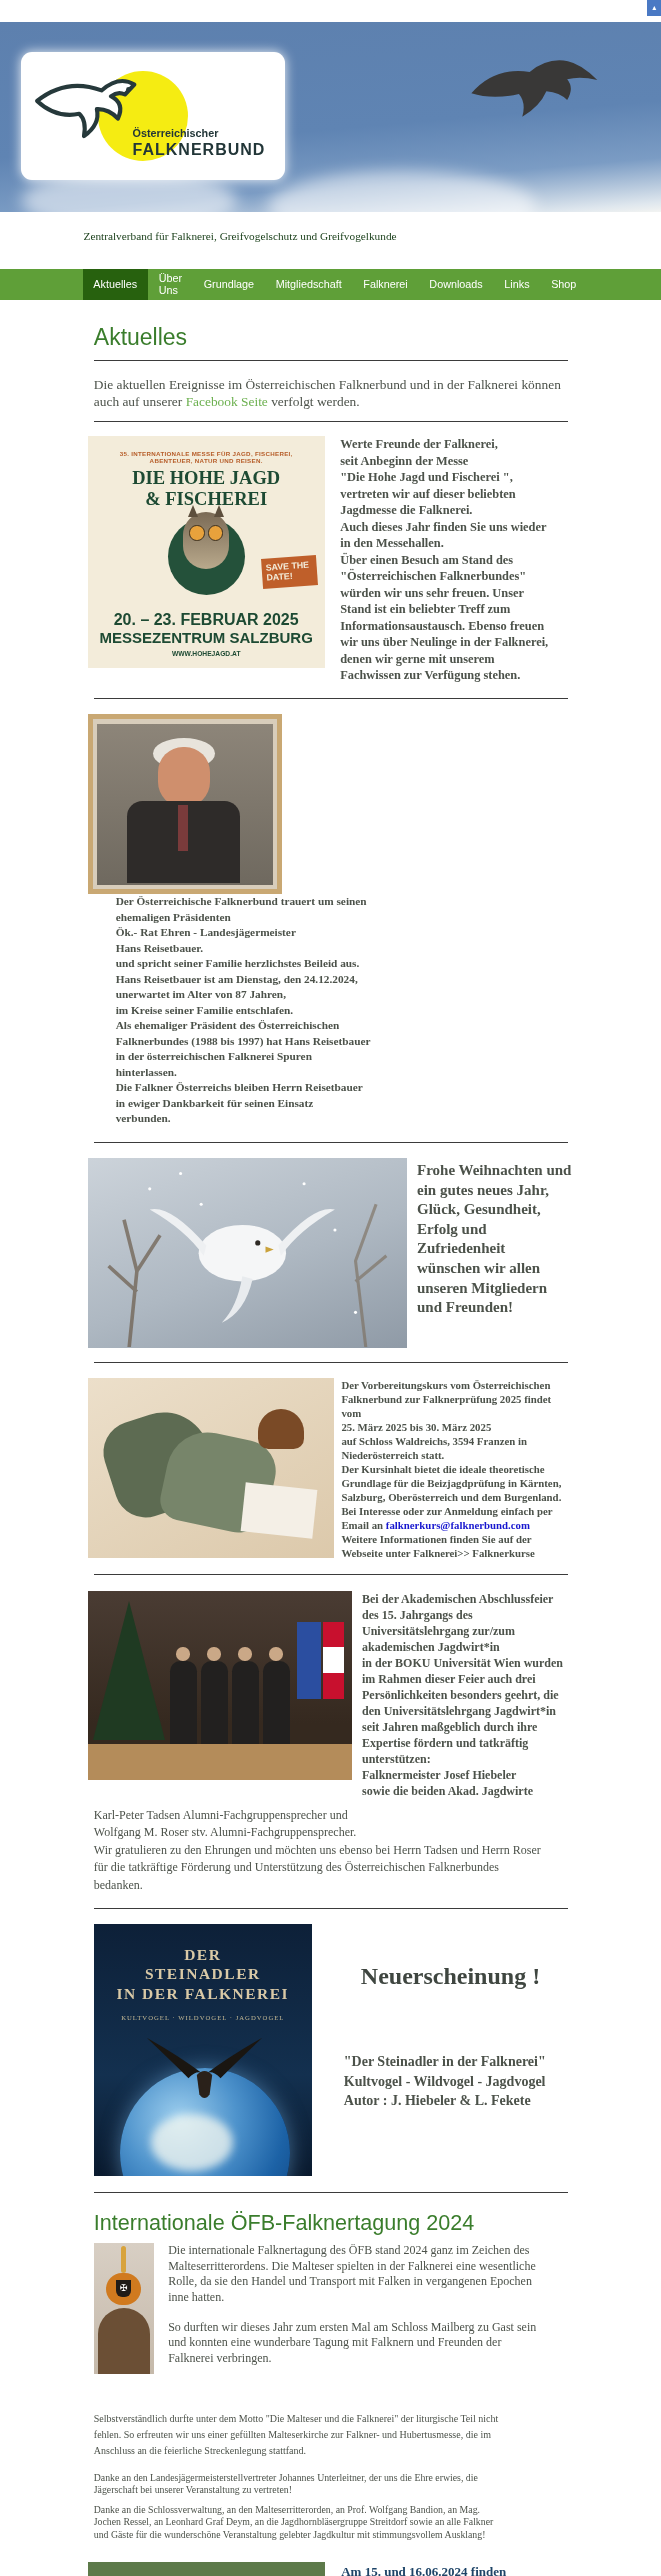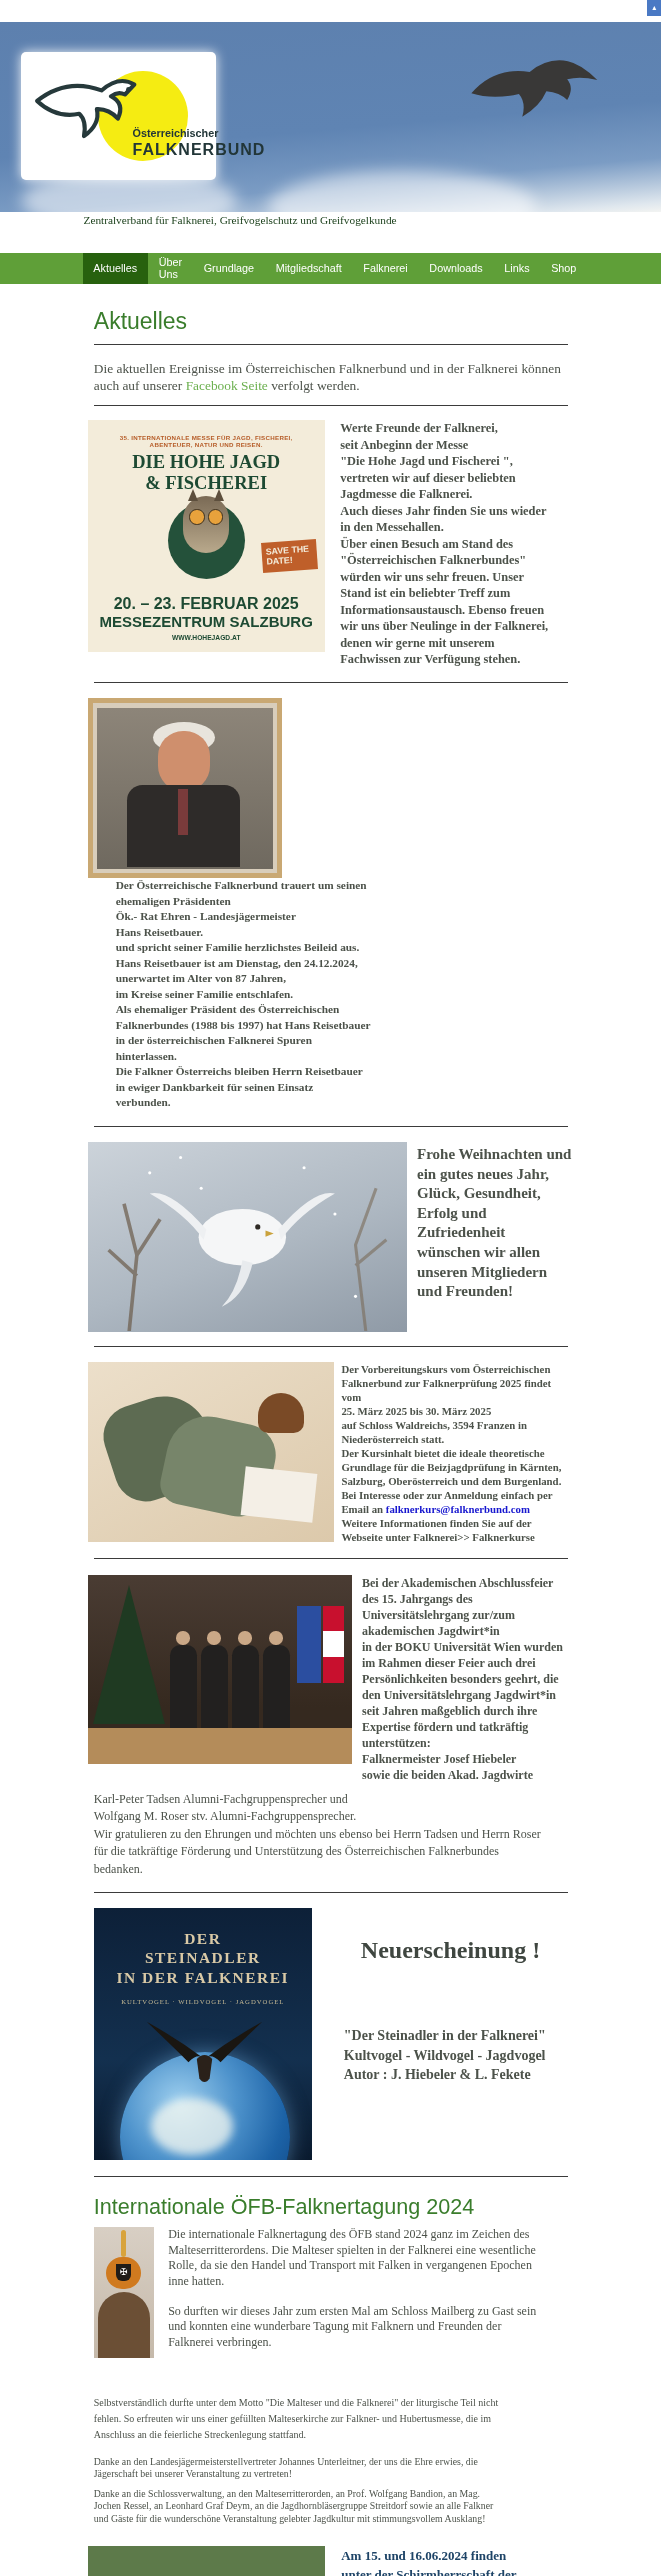--- a/index.html
+++ b/index.html
@@ -10,30 +10,30 @@
   .ml{white-space:pre-line;}
   
   .scroll-tab{position:absolute;top:0;right:0;width:15.5px;height:15.5px;background:#4a79c4;
     color:#fff;display:flex;align-items:center;justify-content:center;font-size:6.7px;
     font-family:"Liberation Sans",sans-serif;cursor:pointer;z-index:50;}
   
   .banner{margin-top:21.6px;height:190px;position:relative;overflow:hidden;
     background:linear-gradient(175deg,#5d80ae 0%,#5f84b3 55%,#7b9cc4 78%,#dfe7ee 96%,#f3f4f2 100%);}
   .cloud{position:absolute;border-radius:50%;background:rgba(255,255,255,.55);filter:blur(7.2px);}
   .banner-falcon{position:absolute;right:62px;top:26px;width:134px;height:88px;opacity:.9;}
-  .logo-box{position:absolute;left:20.6px;top:30px;width:195px;height:128px;background:#fff;
-    border-radius:5px;box-shadow:0 0 11.3px rgba(255,255,255,.9);}
+  .logo-box{position:absolute;left:20.6px;top:30px;width:264px;height:128px;background:#fff;
+    border-radius:11px;box-shadow:0 0 11.3px rgba(255,255,255,.9);}
   .logo-circle{position:absolute;left:77px;top:19.6px;width:90px;height:90px;border-radius:50%;background:#f5ec12;}
   .logo-falcon{position:absolute;left:9.3px;top:15.5px;width:129px;height:82px;}
   .logo-t1{position:absolute;left:112px;top:75px;font-family:"Liberation Sans",sans-serif;
     font-weight:bold;font-size:10.8px;color:#223638;}
   .logo-t2{position:absolute;left:112px;top:89px;font-family:"Liberation Sans",sans-serif;
     font-weight:bold;font-size:16px;letter-spacing:1px;color:#223638;}
   
-  .tagline{height:39px;padding:2px 0 0 1px;font-size:11.3px;color:#1d421d;}
+  .tagline{height:39px;padding:18px 0 0 1px;font-size:11.3px;color:#1d421d;}
   .nav{height:31px;background:#5f9f38;display:flex;align-items:stretch;
     font-family:"Liberation Sans",sans-serif;}
   .nav-inner{width:497px;margin:0 auto;display:flex;}
   .nav a{display:flex;align-items:center;padding:0 10.8px;color:#fff;font-size:10.8px;text-decoration:none;}
   .nav a.active{background:#27610e;}
   
   .container{width:497px;margin:0 auto;}
   h1.page-title{margin:24px 0 9.3px 11.3px;font-family:"Liberation Sans",sans-serif;
     font-size:23px;font-weight:normal;color:#3a7d2c;}
   .divider{border:0;border-top:1.5px solid #3b3b3b;margin:0 11.3px;}
@@ -103,21 +103,21 @@
     background:linear-gradient(#0d2038,#13304f 60%,#0a1a2e);}
   .book-cover .bt{position:absolute;top:20.6px;width:100%;text-align:center;color:#d9c9a6;
     font-size:15.5px;line-height:19.6px;letter-spacing:1.5px;font-weight:bold;}
   .book-cover .bs{position:absolute;top:90px;width:100%;text-align:center;color:#c3b894;font-size:6.7px;letter-spacing:1px;}
   .earth{position:absolute;left:26px;bottom:-62px;width:170px;height:170px;border-radius:50%;
     background:radial-gradient(circle at 35% 30%,#9fd0ef 0%,#4e93cc 35%,#1c62a6 65%,#0b3c75 100%);
     box-shadow:0 0 20.6px rgba(120,180,230,.5);}
   .earth .land{position:absolute;left:31px;top:46px;width:82px;height:57px;border-radius:50%;
     background:rgba(245,248,240,.75);filter:blur(4.1px);}
   .eagle{position:absolute;left:46px;top:106px;width:129px;height:77px;}
-  .book-text h2{margin:29px 0 0 49px;font-size:24px;color:#3f4640;font-family:"Liberation Serif",serif;}
+  .book-text h2{margin:39px 0 0 49px;font-size:24px;color:#3f4640;font-family:"Liberation Serif",serif;}
   .book-text .bline{margin:62px 0 0 32px;font-weight:bold;font-size:14px;line-height:19.6px;color:#4c524a;}
   .book-text .bline2{margin:14.4px 0 0 32px;font-weight:bold;font-size:14px;line-height:19.6px;color:#4c524a;}
   
   h2.section-title{margin:17.5px 0 7.2px 11.3px;font-family:"Liberation Sans",sans-serif;
     font-size:21.6px;font-weight:normal;color:#3a7d2c;}
   .hoodimg{width:60px;height:131px;flex:none;position:relative;overflow:hidden;
     background:linear-gradient(#d8cfc4,#c5b9aa);}
   .hoodimg .body{position:absolute;left:4.1px;bottom:-10.3px;width:52px;height:77px;border-radius:26px 26px 0 0;background:#6b4f35;}
   .hoodimg .hd{position:absolute;left:12.4px;top:30px;width:35px;height:32px;border-radius:17.5px;background:#d07a1f;}
   .hoodimg .shield{position:absolute;left:10.3px;top:7.2px;width:14.4px;height:16.5px;background:#201c18;color:#fff;

